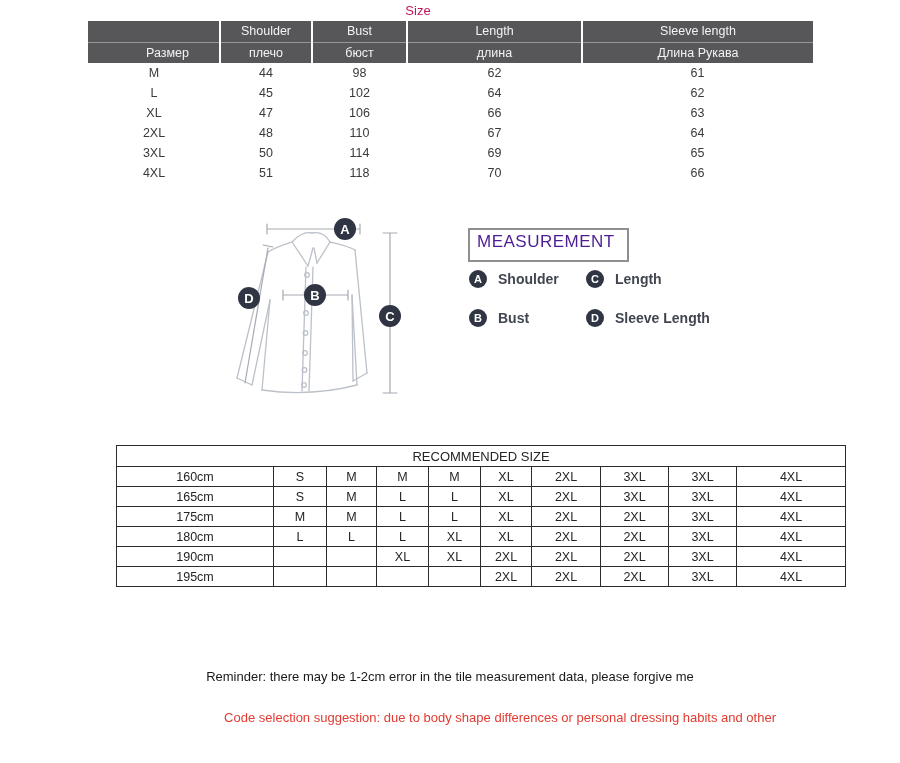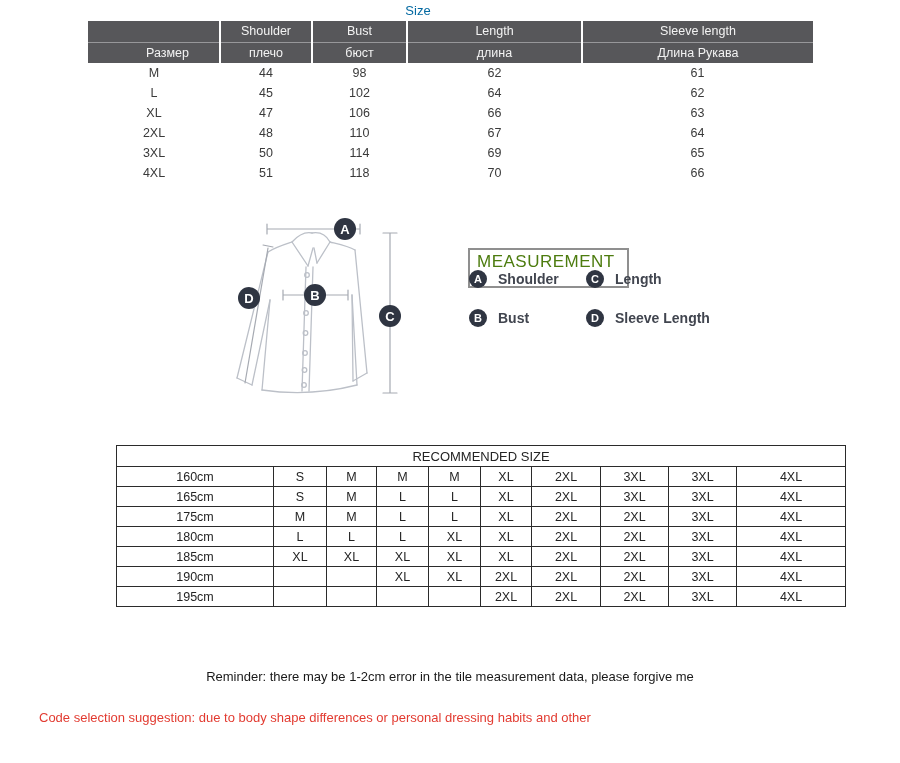--- a/index.html
+++ b/index.html
@@ -4,21 +4,21 @@
 <style>
   * { margin:0; padding:0; box-sizing:border-box; }
   html,body { background:#fff; }
   body {
     width:900px; height:763px; position:relative;
     font-family:"Liberation Sans", sans-serif;
     -webkit-font-smoothing:antialiased;
   }
   .canvas { position:absolute; left:0; top:0; width:900px; height:763px; background:#fff; overflow:hidden; }
 
-  .page-title { position:absolute; top:3px; left:0; width:836px; text-align:center; font-size:13px; color:#0369a1; }
+  .page-title { position:absolute; top:3px; left:0; width:836px; text-align:center; font-size:13px; color:#be185d; }
 
   table { border-collapse:collapse; table-layout:fixed; }
 
   
   .size-table { position:absolute; left:88px; top:21px; width:725px; }
   .size-table th {
     background:var(--header-bg,#57575a); color:#f3f3f3; font-weight:normal;
     font-size:12.5px; height:21px; border-left:2px solid #fff; vertical-align:middle;
   }
   .size-table th:first-child { border-left:none;padding-left:28px; }
@@ -27,23 +27,23 @@
 
   
   .shirt-svg { position:absolute; left:175px; top:203px; width:250px; height:230px; }
   .shirt-line { fill:none; stroke:#bcc0c8; stroke-width:1.3; stroke-linejoin:round; stroke-linecap:round; }
   .m-line { fill:none; stroke:#a6aab2; stroke-width:1.2; stroke-linecap:round; }
   .m-dot { fill:var(--marker,#2f3542); }
   .m-letter { fill:#ffffff; font-size:13px; font-weight:bold; text-anchor:middle; font-family:"Liberation Sans",sans-serif; }
 
   
   .measure-box {
-    position:absolute; left:468px; top:228px; width:161px; height:40px;
-    border:2px solid #8f8f8f; color:#4d7c0f; font-size:17px; letter-spacing:0.5px;
-    line-height:23px; padding-left:7px; background:#fff;margin-top:20px;
+    position:absolute; left:468px; top:228px; width:161px; height:34px;
+    border:2px solid #8f8f8f; color:#4c1d95; font-size:17px; letter-spacing:0.5px;
+    line-height:23px; padding-left:7px; background:#fff;
   }
   .legend-item { position:absolute; display:flex; align-items:center; gap:11px; }
   .legend-item .dot {
     width:18px; height:18px; border-radius:50%; background:var(--marker,#2f3542);
     color:#fff; font-size:11px; font-weight:bold; text-align:center; line-height:18px; flex:0 0 18px;
   }
   .legend-item .lbl { font-size:14px; font-weight:600; color:#41454f; white-space:nowrap; }
   .leg-a { left:469px; top:270px; }
   .leg-b { left:469px; top:309px; }
   .leg-c { left:586px; top:270px; }
@@ -52,21 +52,21 @@
   
   .rec-table { position:absolute; left:88px; top:445px; width:729px;margin-left:28px; }
   .rec-table th, .rec-table td {
     border:1px solid #2b2b2b; text-align:center; vertical-align:middle;
     font-size:12.5px; color:#242424; height:20px; font-weight:normal; background:#fff;
   }
   .rec-table .title-row th { font-size:13px; height:21px; }
 
   
   .reminder { position:absolute; top:669px; left:0; width:900px; text-align:center; font-size:13px; color:#191919; }
-  .warning  { position:absolute; top:708px; left:0; width:776px; text-align:left; font-size:13px; line-height:19px; color:var(--warning,#e23b31);padding-left:39px; }
+  .warning  { position:absolute; top:708px; left:0; width:776px; text-align:right; font-size:13px; line-height:19px; color:var(--warning,#e23b31); }
 </style>
 </head>
 <body>
 
 <div class="canvas">
 
   <div class="page-title">Size</div>
 
   <table class="size-table">
     <colgroup>
@@ -286,32 +286,20 @@
           <td>L</td>
           <td>L</td>
           <td>XL</td>
           <td>XL</td>
           <td>2XL</td>
           <td>2XL</td>
           <td>3XL</td>
           <td>4XL</td>
         </tr>
         <tr>
-          <td>185cm</td>
-          <td>XL</td>
-          <td>XL</td>
-          <td>XL</td>
-          <td>XL</td>
-          <td>XL</td>
-          <td>2XL</td>
-          <td>2XL</td>
-          <td>3XL</td>
-          <td>4XL</td>
-        </tr>
-        <tr>
           <td>190cm</td>
           <td></td>
           <td></td>
           <td>XL</td>
           <td>XL</td>
           <td>2XL</td>
           <td>2XL</td>
           <td>2XL</td>
           <td>3XL</td>
           <td>4XL</td>

